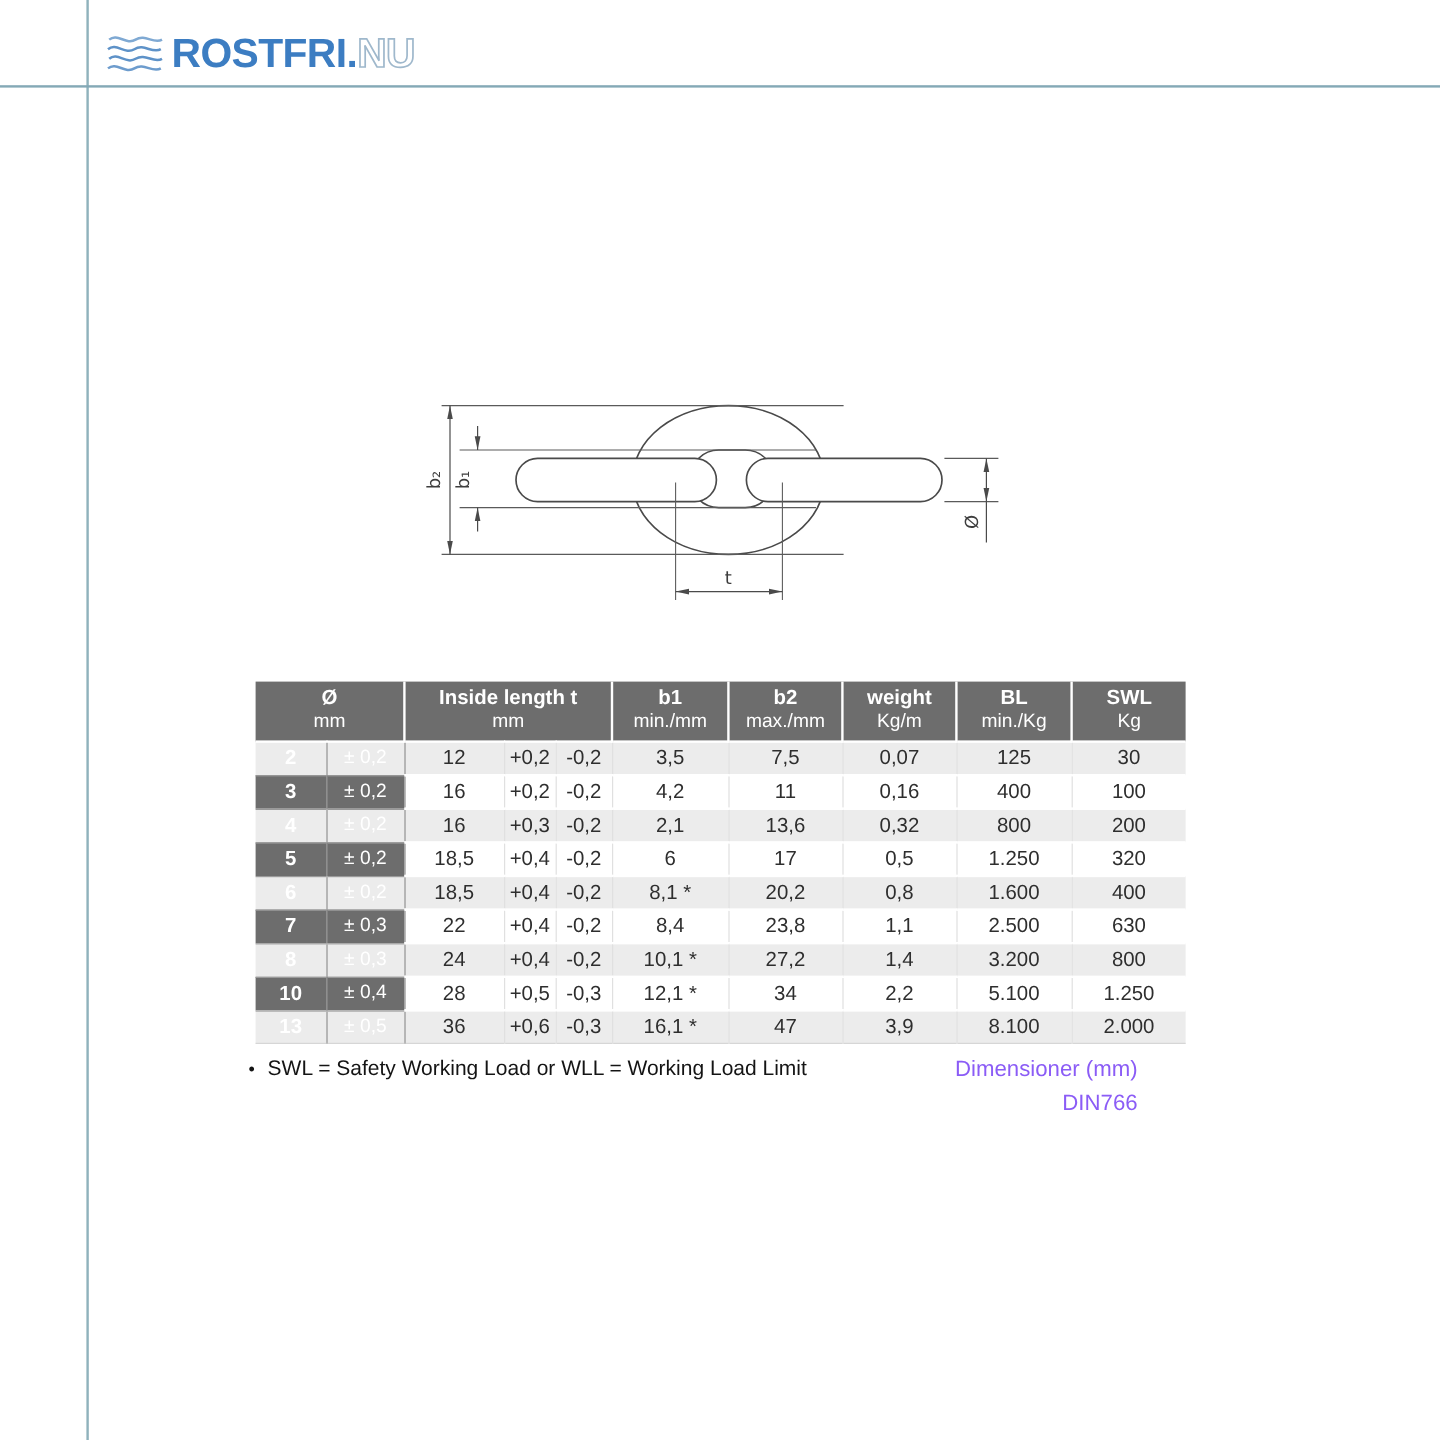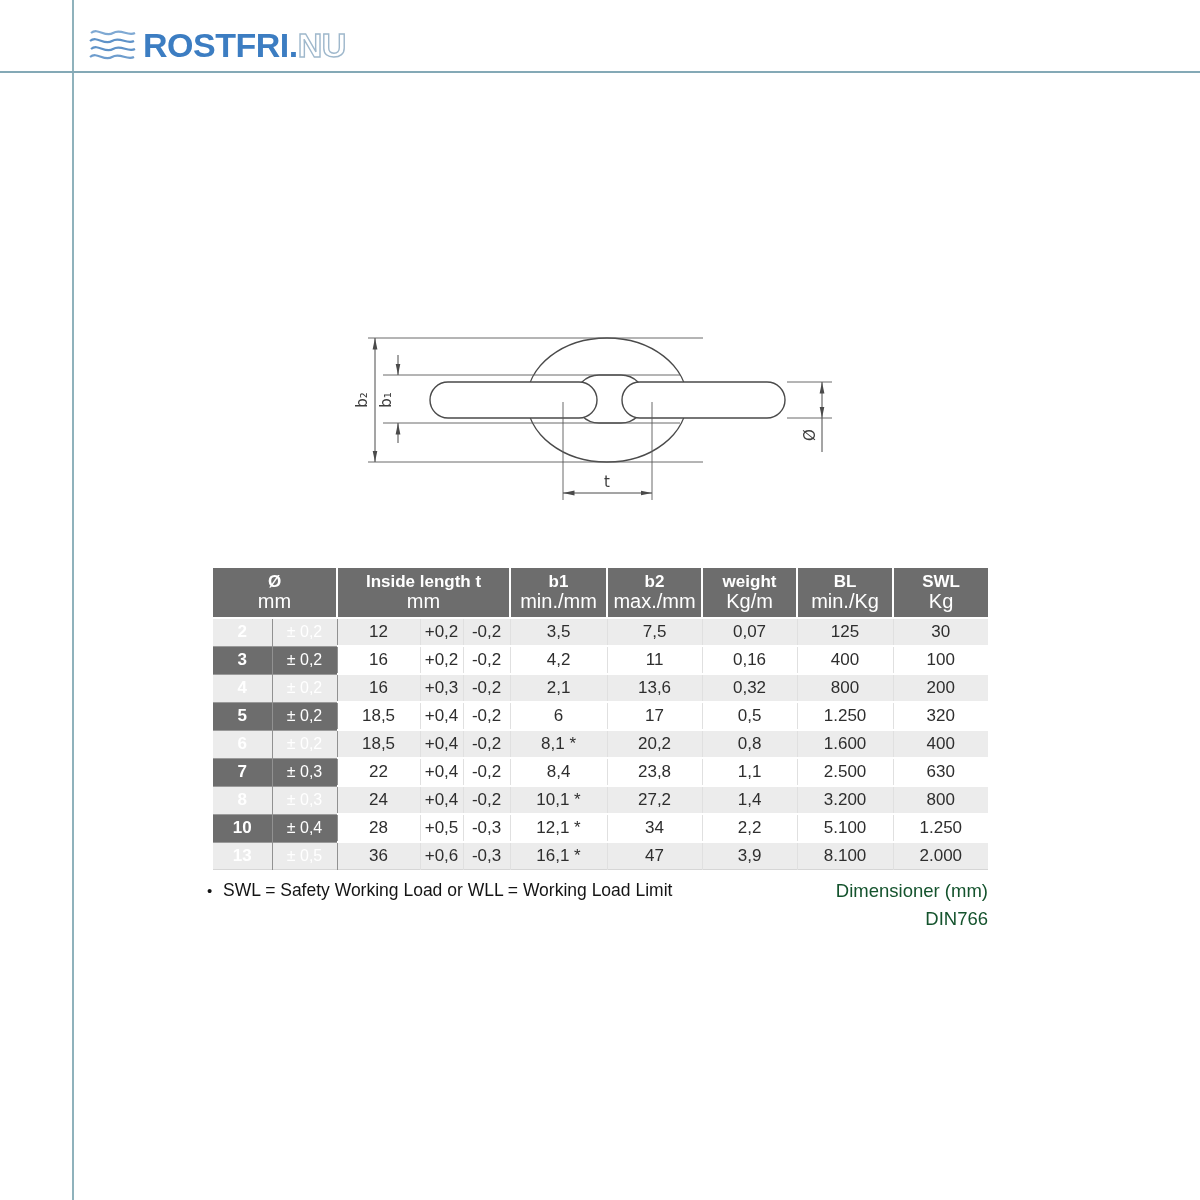--- a/index.html
+++ b/index.html
@@ -23,35 +23,35 @@
   .diagram{position:absolute;left:335px;top:322px;width:515px;height:195px;margin:0;}
   .diagram svg{display:block;}
 
   
   .spec-table{position:absolute;left:213px;top:568px;width:775px;border-collapse:collapse;
               table-layout:fixed;border-bottom:1px solid #d6d6d6;}
   .spec-table th{background:#6d6d6d;color:#fff;vertical-align:middle;
                  border-right:2px solid #fff;border-bottom:2px solid #fff;padding:4px 2px 6px;}
   .spec-table th:last-child{border-right:none;}
   .spec-table th .h1{display:block;font-size:17px;font-weight:700;line-height:20px;}
-  .spec-table th .h2{display:block;font-size:20px;font-weight:400;line-height:19px;}
+  .spec-table th .h2{display:block;font-size:16px;font-weight:400;line-height:19px;}
   .spec-table td{height:24px;text-align:center;vertical-align:middle;font-size:17px;color:#2e2e2e;
                  padding:1px 3px;border-right:1px solid #e0e0e0;border-top:2px solid #fff;}
   .spec-table tr.alt td{background:#ececec;}
   .spec-table td.dark{background:#6d6d6d;color:#fff;border-right:1px solid #919191;border-top:1px solid #9a9a9a;}
   .spec-table td.size{font-weight:700;}
   .spec-table td.tol{font-size:16px;margin-left:24px;}
   .spec-table td:last-child{border-right:none;}
 
   
   .notes{position:absolute;left:207px;top:877px;font-size:17.5px;color:#141414;}
   .note{line-height:26px;}
   .bullet{display:inline-block;width:16px;font-size:15px;}
-  .footer-right{position:absolute;left:688px;top:877px;width:300px;text-align:right;
-                font-size:18.5px;line-height:28px;color:#14532d;}
+  .footer-right{position:absolute;left:648px;top:877px;width:300px;text-align:right;
+                font-size:18.5px;line-height:28px;color:#8b5cf6;}
 </style>
 </head>
 <body>
 
 <div class="page">
   <div class="rule-v"></div>
   <div class="rule-h"></div>
 
   <header class="site-header">
     <a class="brand">

